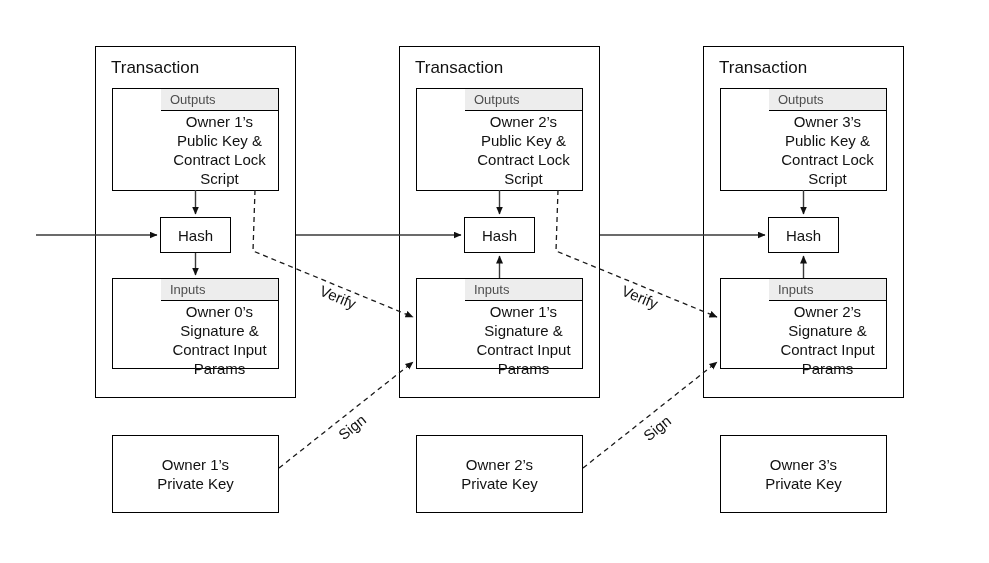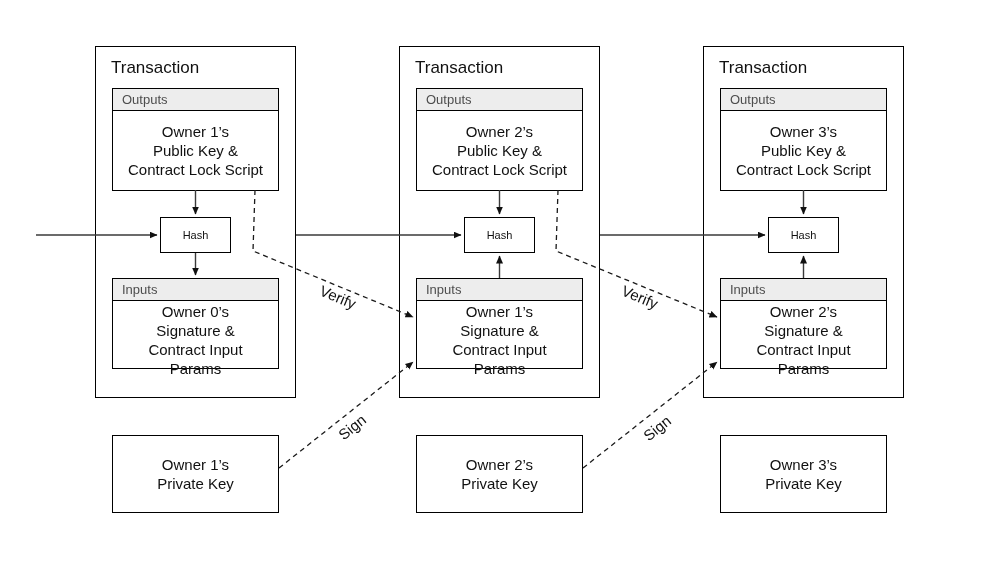--- a/index.html
+++ b/index.html
@@ -35,20 +35,21 @@
     font-size:17px;
     color:#111;
   }
   .panel{
     position:absolute;
     left:16px;
     width:167px;
     border:1.5px solid var(--border);
     box-sizing:border-box;
     background:#fff;
+    padding-left:48px;
   }
   .panel.outputs{top:41px;height:103px;}
   .panel.inputs{top:231px;height:91px;}
   .panel-header{
     height:22px;
     line-height:22px;
     padding-left:9px;
     background:var(--header-bg);
     border-bottom:1.5px solid var(--border);
     font-size:13px;
@@ -69,21 +70,21 @@
   .hash-box{
     position:absolute;
     left:64px;top:170px;
     width:71px;height:36px;
     border:1.5px solid var(--border);
     box-sizing:border-box;
     background:#fff;
     display:flex;
     align-items:center;
     justify-content:center;
-    font-size:11px;
+    font-size:15px;
     color:#111;
   }
   .pk-box{
     position:absolute;
     top:435px;
     width:167px;height:78px;
     border:1.5px solid var(--border);
     box-sizing:border-box;
     background:#fff;
     display:flex;

